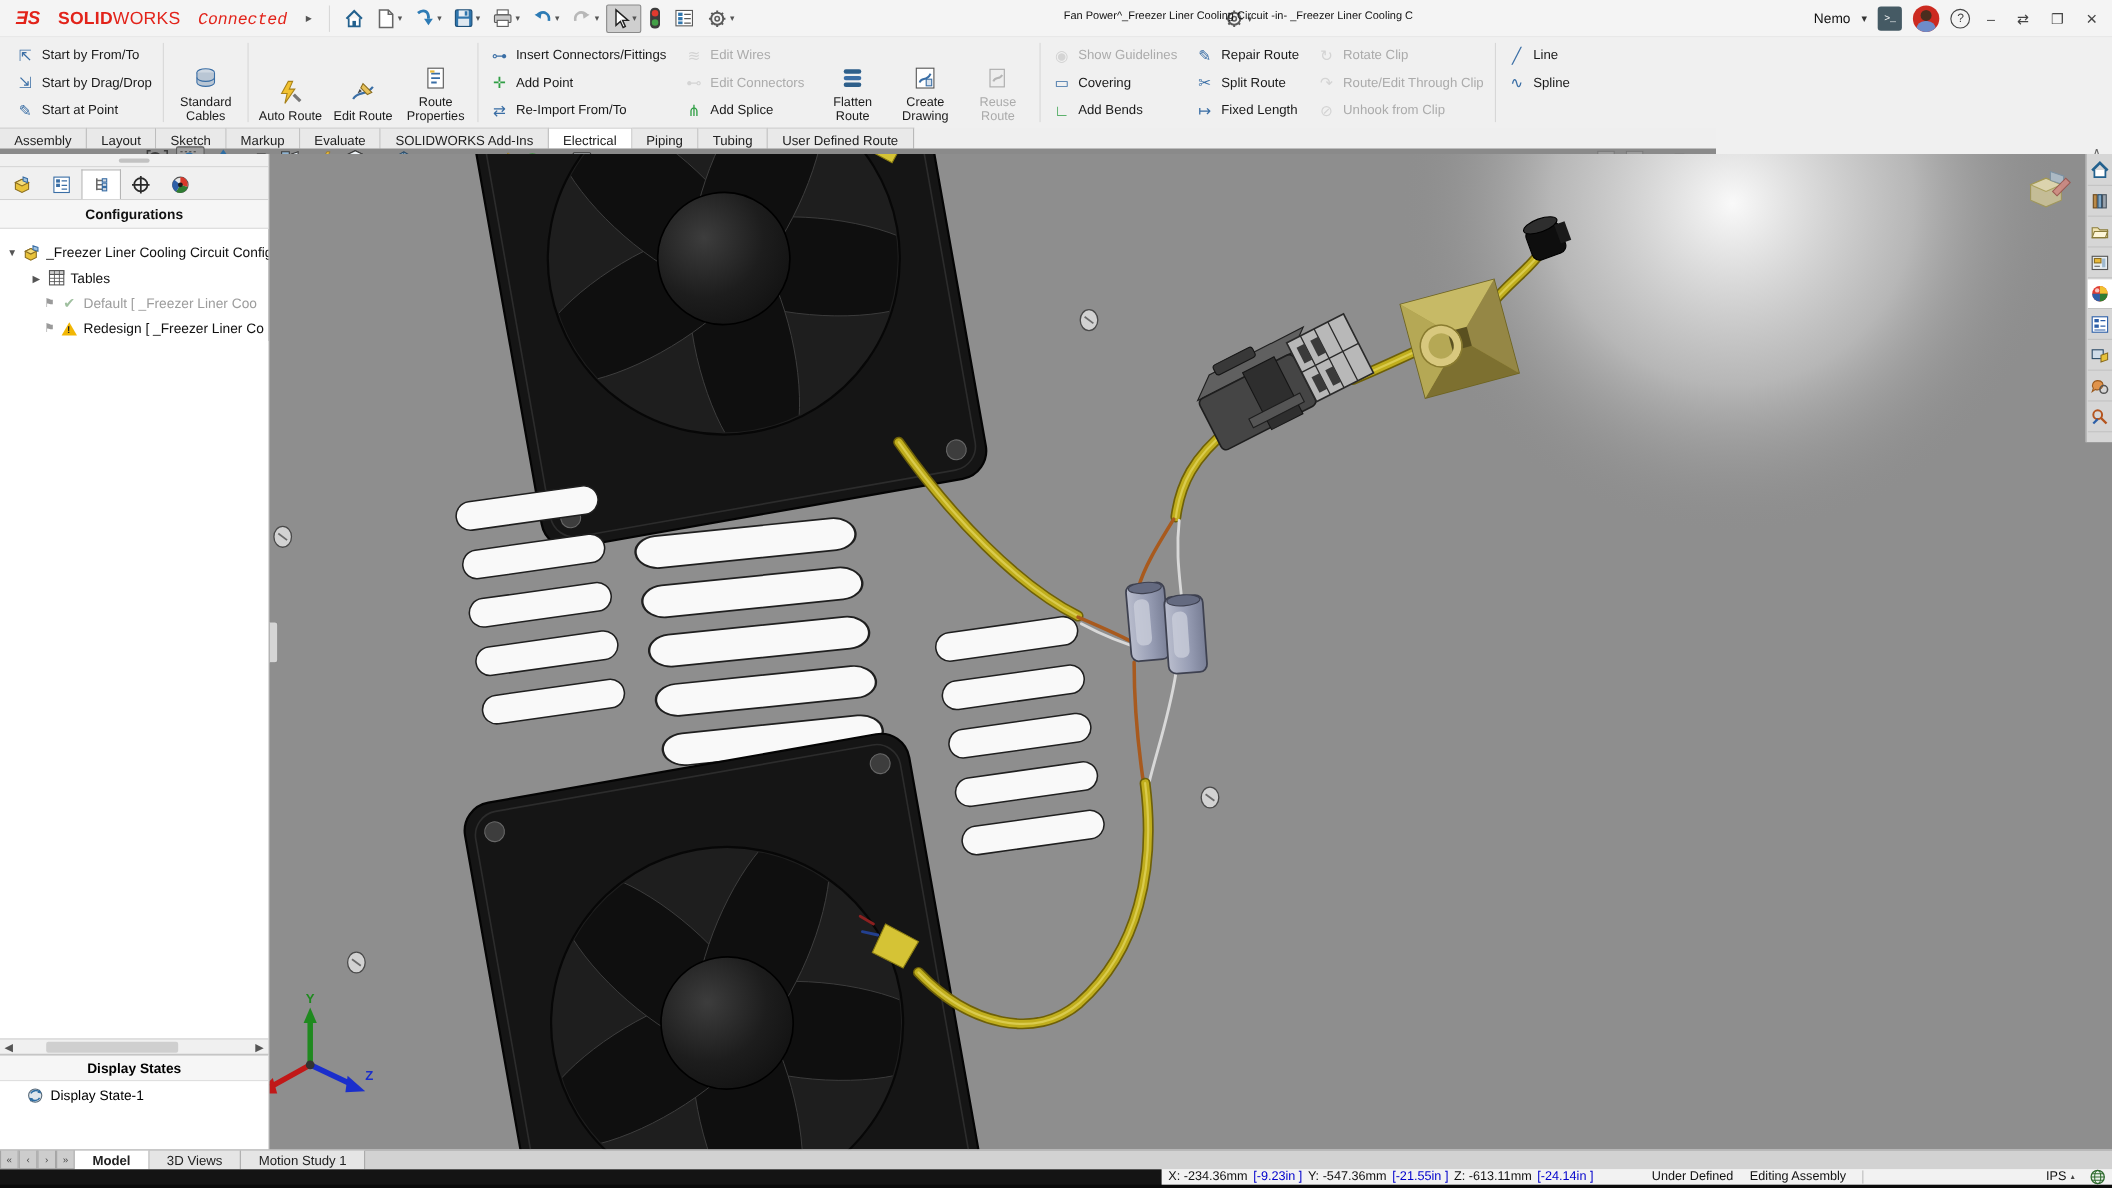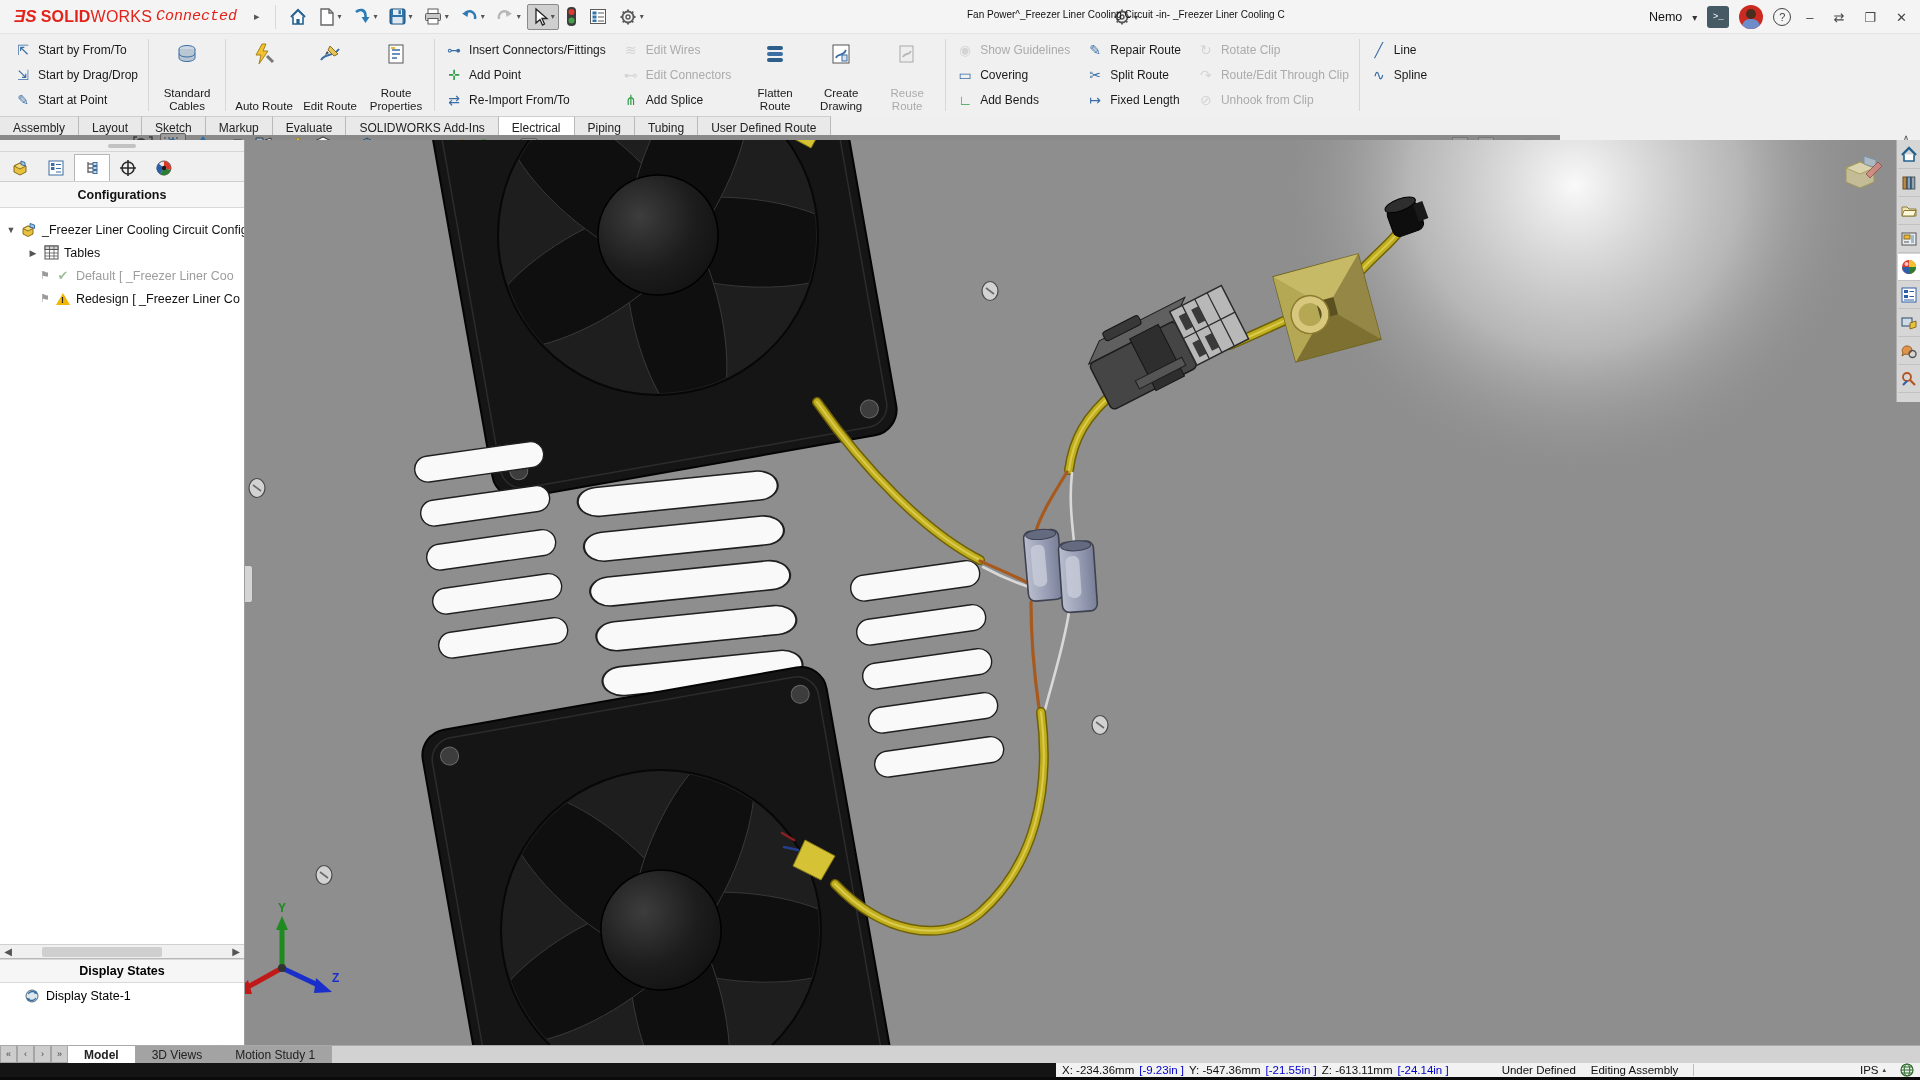--- a/index.html
+++ b/index.html
@@ -1,21 +1,21 @@
 <!DOCTYPE html>
 <html><head>
 <meta charset="utf-8">
 <style>
   * { margin:0; padding:0; box-sizing:border-box; }
   html,body { width:1920px; height:1080px; overflow:hidden; font-family:"Liberation Sans",sans-serif; background:#f0f0f0; }
   button { font-family:inherit; background:none; border:none; cursor:pointer; }
 
   
   .titlebar { position:absolute; left:0; top:0; width:1920px; height:34px; background:#f4f4f4; display:flex; align-items:center; border-bottom:1px solid #e3e3e3; }
-  .logo { display:flex; align-items:center; gap:4px; padding:0 10px 0 14px; }
+  .logo { display:flex; align-items:flex-end; gap:16px; padding:0 10px 0 14px; }
   .logo .ds { color:#e2231a; font-weight:bold; font-style:italic; font-size:17px; }
   .logo .sw { color:#e2231a; font-size:16px; letter-spacing:.2px; }
   .logo .sw b { font-weight:bold; }
   .logo .conn { color:#e2231a; font-style:italic; font-size:15px;font-family:Liberation Mono, monospace; }
   .flyout { color:#555; font-size:11px; padding:2px 6px; border:1px solid transparent; }
   .qsep { width:1px; height:24px; background:#d8d8d8; margin:0 8px; }
   .qbar { display:flex; align-items:center; gap:2px; }
   .qbtn { display:flex; align-items:center; height:26px; padding:2px 3px; border:1px solid transparent; border-radius:2px; }
   .qbtn.pressed { background:#cfcfcf; border-color:#8a8a8a; }
   .qdrop { font-size:8px; color:#555; margin-left:2px; }
@@ -32,21 +32,21 @@
   .winbtn { font-size:13px; color:#444; padding:0 5px; }
 
   
   .ribbon { position:absolute; left:0; top:34px; width:1920px; height:82px; background:#f0f0f0; display:flex; align-items:stretch; padding:2px 0 2px 6px; }
   .rg { display:flex; }
   .rg.stack { flex-direction:column; justify-content:space-between; padding:2px 8px; }
   .rg.row { flex-direction:row; align-items:stretch; gap:2px; padding:2px 4px; }
   .rdiv { width:1px; background:#d7d7d7; margin:3px 2px; }
   .rb { display:flex; align-items:center; text-align:left; }
   .rb.sm { gap:6px; height:24px; font-size:12px; color:#1a1a1a; white-space:nowrap; }
-  .rb.lg { flex-direction:column; justify-content:space-between; width:64px; padding-top:3px; gap:3px; }
+  .rb.lg { flex-direction:column; justify-content:flex-end; width:64px; padding-top:3px; gap:3px; }
   .rb.lg .rlbl { font-size:11.5px; line-height:12.5px; text-align:center; color:#1a1a1a; white-space:pre-line; }
   .rb.dis, .rb.dis .rlbl { color:#ababab !important; }
   .rb.dis .ric { color:#bdbdbd !important; filter:grayscale(1) opacity(.55); }
   .ric { width:18px; text-align:center; font-size:14px; color:#3a6ea5; flex:none; }
   .ric.grn { color:#2f9e44; }
   .lgi { height:26px; display:flex; align-items:center; justify-content:center; }
   .collapse-ch { position:absolute; right:10px; top:98px; font-size:11px; color:#666; }
 
   
   .tabband { position:absolute; left:0; top:116px; width:1560px; height:24px; display:flex;flex-direction:column; }
@@ -92,21 +92,21 @@
   .vsplit { position:absolute; left:0; top:425px; width:8px; height:38px; background:#d5d5d5; border:1px solid #8a8a8a; border-left:none; border-radius:0 3px 3px 0; }
   .editghost { position:absolute; right:34px; top:12px; opacity:.85; }
   .taskpane { position:absolute; right:0; top:0; width:24px; height:262px; background:#d6d6d6; border-left:1px solid #adadad; display:flex; flex-direction:column; align-items:center; padding-top:2px; gap:1px; }
   .tpbtn { width:22px; height:27px; display:flex; align-items:center; justify-content:center; border-bottom:1px solid #c2c2c2; }
   .tpbtn.active { background:#fff; }
 
   
   .bottombar { position:absolute; left:0; bottom:17px; width:1920px; height:18px; background:#d2d2d2; display:flex; align-items:stretch; border-top:1px solid #a9a9a9; }
   .bnav { display:flex; }
   .bnavb { width:17px; font-size:9px; color:#444; background:#cdcdcd; border:1px solid #a5a5a5; border-top:none; display:flex; align-items:center; justify-content:center; }
-  .btab { font-size:12px; color:#222; padding:1px 16px 0 16px; border-right:1px solid #a5a5a5; background:#a3a3a3; display:flex; align-items:center; }
+  .btab { font-size:12px; color:#222; padding:1px 16px 0 16px; border-right:1px solid #a5a5a5; background:#e5e5e5; display:flex; align-items:center; }
   .btab.active { background:#ffffff; font-weight:bold; }
 
   
   .statusbar { position:absolute; left:0; bottom:0; width:1920px; height:17px; background:#f2f2f2; font-size:11.5px; color:#111; }
   .sb-black { position:absolute; left:0; top:0; width:1056px; height:17px; background:#141414; }
   .sb-right { position:absolute; left:1062px; top:0; right:0; height:14px; display:flex; align-items:center; white-space:nowrap; }
   .sb-right .in { color:#0000cc; }
   .sb-right .seg { margin-right:5px; }
   .sbdiv { width:1px; height:12px; background:#bdbdbd; margin:0 10px; }
   .sb-bottomline { position:absolute; left:0; bottom:0; width:1920px; height:3px; background:#0a0a0a; }

